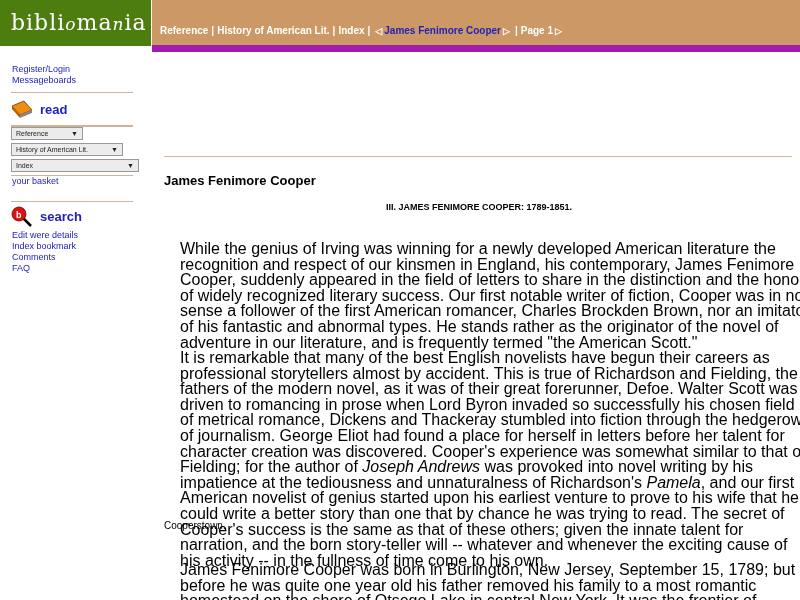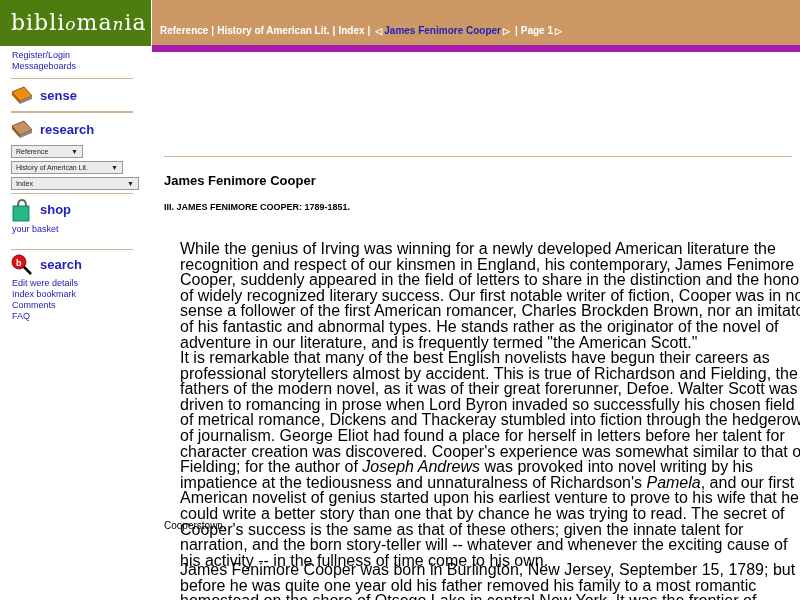--- a/index.html
+++ b/index.html
@@ -27,39 +27,39 @@
   #crumbs {
     position: absolute; left: 8px; top: 25px; font-size: 10px; font-weight: bold;
     color: #fff; white-space: nowrap;
   }
   #crumbs .sep { margin: 0 3px; color: #fff; }
   #crumbs a.c-link { color: #fff; }
   #crumbs a.c-active { color: #2222bb; }
   #crumbs .arrow { color: #fff; font-size: 9px; margin: 0 2px; }
 
   
-  #sidebar { position: absolute; left: 0; top: 46px; width: 152px; }
+  #sidebar { position: absolute; left: 0; top: 60px; width: 152px; }
   .side-small { font-size: 9px; line-height: 11px; margin-left: 12px; }
   .side-small a { display: block; color: #2222bb; }
   .side-rule { margin: 0 0 0 11px; width: 122px; height: 1px; background: #cfb595; border: 0; }
   .nav-big {
     display: flex; align-items: center; height: 32px; margin-left: 10px;
   }
   .nav-big .lbl { font-size: 13px; font-weight: bold; color: #2222bb; margin-left: 6px; }
   .icon-wrap { width: 24px; height: 22px; position: relative; }
   .selects { margin-left: 11px; }
   .sel {
     display: flex; justify-content: space-between; align-items: center;
     height: 11px; border: 1px solid #999; background: #ececec;
     font-size: 7px; color: #222; padding: 0 4px; margin-bottom: 3px; box-sizing: content-box;
   }
   .sel .tri { font-size: 7px; }
   #main-rule { position: absolute; left: 164px; top: 156px; width: 628px; height: 1px; background: #d3b496; }
   #page-title { position: absolute; left: 164px; top: 173px; font-size: 13px; font-weight: bold; }
-  #chapter { position: absolute; left: 164px; top: 202px; width: 630px; text-align: left;
+  #chapter { position: absolute; left: 164px; top: 202px; width: 630px; text-align: center;
     font-size: 9px; font-weight: bold; }
   .para {
     position: absolute; left: 164px; width: 632px; font-size: 16px; line-height: 15.6px; margin: 16px;
   }
   #p1 { top: 225px; }
   #p2 { top: 334px; }
   #subhead { position: absolute; left: 164px; top: 520px; font-size: 10px; font-weight: normal; text-align: center; }
   #p3 { top: 546px; }
 </style>
 </head>
@@ -81,62 +81,43 @@
   <hr class="side-rule">
 
   <a class="nav-big" href="#">
     <span class="icon-wrap">
       <svg width="24" height="22" viewBox="0 0 24 22">
           <polygon points="2,8 14,3 22,12 10,17" fill="#f08c10" stroke="#6b3a00" stroke-width="0.8"></polygon>
           <polygon points="2,8 10,17 10,20 2,11" fill="#b35f00"></polygon>
           <polygon points="10,17 22,12 22,15 10,20" fill="#888"></polygon>
         </svg>
     </span>
-    <span class="lbl">sense</span>
+    <span class="lbl">read</span>
   </a>
   <hr class="side-rule">
 
   <hr class="side-rule">
 
-  <a class="nav-big" href="#">
-    <span class="icon-wrap">
-      <svg width="24" height="22" viewBox="0 0 24 22">
-          <polygon points="2,8 14,3 22,12 10,17" fill="#c8905a" stroke="#5a3a1a" stroke-width="0.8"></polygon>
-          <polygon points="2,8 10,17 10,20 2,11" fill="#8a5a2a"></polygon>
-          <polygon points="10,17 22,12 22,15 10,20" fill="#888"></polygon>
-        </svg>
-    </span>
-    <span class="lbl">research</span>
-  </a>
 
   <div class="selects">
     <div class="sel" style="width:62px;">
         <span>Reference</span>
         <span class="tri">▼</span>
       </div>
     <div class="sel" style="width:102px;">
         <span>History of American Lit.</span>
         <span class="tri">▼</span>
       </div>
     <div class="sel" style="width:118px;">
         <span>Index</span>
         <span class="tri">▼</span>
       </div>
   </div>
   <hr class="side-rule" style="margin-top:2px;">
 
-  <a class="nav-big" href="#" style="height:30px;">
-    <span class="icon-wrap">
-      <svg width="24" height="24" viewBox="0 0 24 24">
-          <path d="M8,8 Q8,2 12,2 Q16,2 16,8" fill="none" stroke="#666" stroke-width="2"></path>
-          <rect x="3" y="8" width="16" height="15" fill="#22bb88" stroke="#116644" stroke-width="0.8"></rect>
-        </svg>
-    </span>
-    <span class="lbl">shop</span>
-  </a>
   <div class="side-small" style="margin-bottom:14px;">
     <a href="#">your basket</a>
   </div>
   <hr class="side-rule">
 
   <a class="nav-big" href="#" style="height:28px;">
     <span class="icon-wrap">
       <svg width="24" height="24" viewBox="0 0 24 24">
           <line x1="13" y1="13" x2="21" y2="21" stroke="#000" stroke-width="2.5"></line>
           <circle cx="9" cy="9" r="7" fill="#dd1111" stroke="#660000" stroke-width="0.8"></circle>

